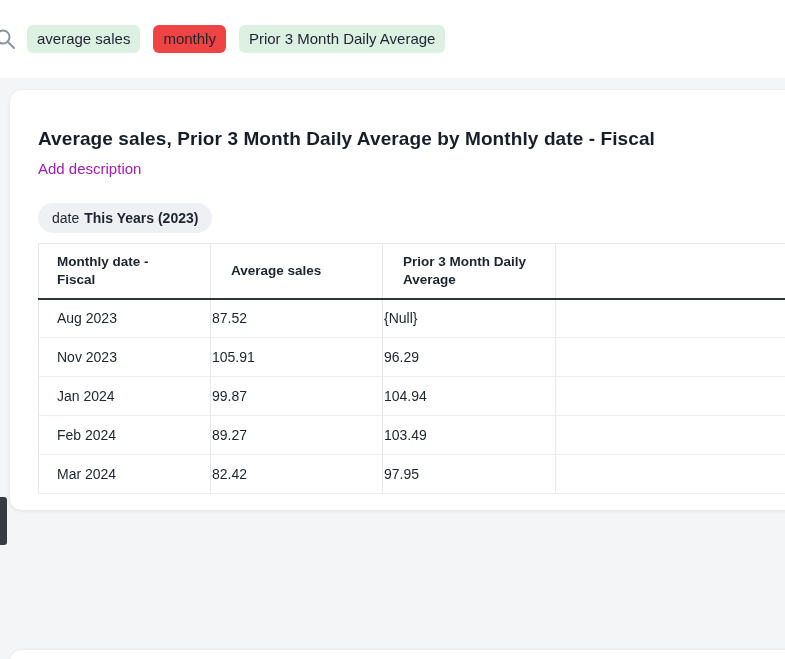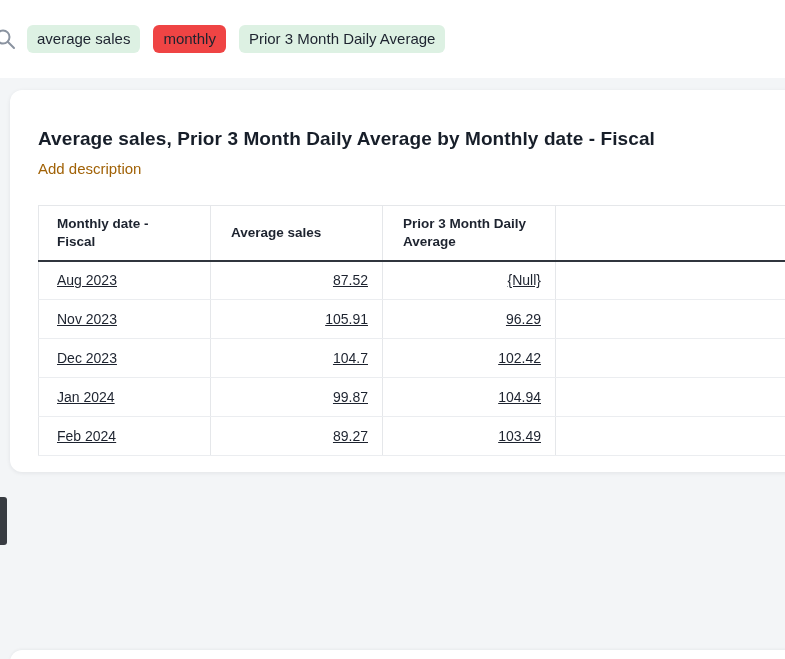--- a/index.html
+++ b/index.html
@@ -33,55 +33,55 @@
     position:absolute; left:10px; top:90px; width:800px;
     background:#ffffff; border-radius:12px;
     box-shadow:0 1px 4px rgba(20,30,40,.08);
     padding:38px 0 16px 28px;
   }
   .title {
     margin:0; font-size:19px; font-weight:600; color:#171e29;
     letter-spacing:.1px; white-space:nowrap;
   }
   .add-desc {
-    margin-top:10px; font-size:15px; color:#a16207;
+    margin-top:10px; font-size:15px; color:#a21caf;
     cursor:pointer; width:max-content;
   }
   .filter-pill {
     margin-top:26px; display:inline-flex; align-items:center; gap:5px;
     background:#eef0f3; border-radius:16px; padding:7px 14px;
     font-size:14px; cursor:pointer;
   }
   .filter-pill .value { font-weight:bold; }
 
   
   table {
-    margin-top:28px; border-collapse:collapse; table-layout:fixed;
+    margin-top:10px; border-collapse:collapse; table-layout:fixed;
     width:747px;
   }
   col.w1{width:172px} col.w2{width:172px} col.w3{width:173px} col.w4{width:230px}
   thead th {
     height:55px; vertical-align:middle; text-align:left;
     font-size:13.5px; font-weight:bold; color:#1d232f;
     border-top:1px solid #e5e7ea; border-bottom:2px solid #30353d;
     cursor:pointer;
   }
   th.c1, td.c1 { border-left:1px solid #e5e7ea; }
   .c1, .c2, .c3 { border-right:1px solid #e5e7ea; }
   th.c1 { padding-left:18px; }
   th.c2, th.c3 { padding-left:20px; }
   th .hwrap { display:block; line-height:18px; }
   th.c1 .hwrap { max-width:112px; }
   th.c3 .hwrap { max-width:124px; }
   tbody td {
     height:39px; font-size:14px; color:#1d232f;
-    border-bottom:1px solid #ebedf0; background:#fff;text-decoration:underline;
+    border-bottom:1px solid #ebedf0; background:#fff;
   }
   td.c1 { padding-left:18px; }
-  td.c2, td.c3 { text-align:right; padding-right:14px; }
+  td.c2, td.c3 { text-align:left; padding-right:14px; }
   tbody tr { cursor:pointer; }
 
   
   .scroll-thumb {
     position:absolute; left:0; top:497px; width:7px; height:48px;
     background:#383c42; border-radius:0 3px 3px 0; z-index:5; cursor:grab;
   }
   .bottom-strip {
     position:absolute; left:10px; top:650px; width:800px; height:12px;
     background:#ffffff; border-radius:12px 12px 0 0;
@@ -102,20 +102,24 @@
     <span class="chip green">average sales</span>
     <span class="chip purple">monthly</span>
     <span class="chip green">Prior 3 Month Daily Average</span>
   </div>
 </div>
 
 <div class="card">
   <h1 class="title">Average sales, Prior 3 Month Daily Average by Monthly date - Fiscal</h1>
   <div class="add-desc">Add description</div>
 
+  <div class="filter-pill">
+    <span>date</span>
+    <span class="value">This Years (2023)</span>
+  </div>
 
   <table>
     <colgroup>
         <col class="w1">
         <col class="w2">
         <col class="w3">
         <col class="w4">
       </colgroup>
     <thead>
       <tr>
@@ -140,35 +144,35 @@
           <td class="c3">{Null}</td>
           <td class="c4"></td>
         </tr>
         <tr>
           <td class="c1">Nov 2023</td>
           <td class="c2">105.91</td>
           <td class="c3">96.29</td>
           <td class="c4"></td>
         </tr>
         <tr>
-          <td class="c1">Dec 2023</td>
-          <td class="c2">104.7</td>
-          <td class="c3">102.42</td>
-          <td class="c4"></td>
-        </tr>
-        <tr>
           <td class="c1">Jan 2024</td>
           <td class="c2">99.87</td>
           <td class="c3">104.94</td>
           <td class="c4"></td>
         </tr>
         <tr>
           <td class="c1">Feb 2024</td>
           <td class="c2">89.27</td>
           <td class="c3">103.49</td>
           <td class="c4"></td>
         </tr>
+        <tr>
+          <td class="c1">Mar 2024</td>
+          <td class="c2">82.42</td>
+          <td class="c3">97.95</td>
+          <td class="c4"></td>
+        </tr>
       </tbody>
   </table>
 </div>
 
 <div class="scroll-thumb"></div>
 <div class="bottom-strip"></div>
 
 </body></html>

